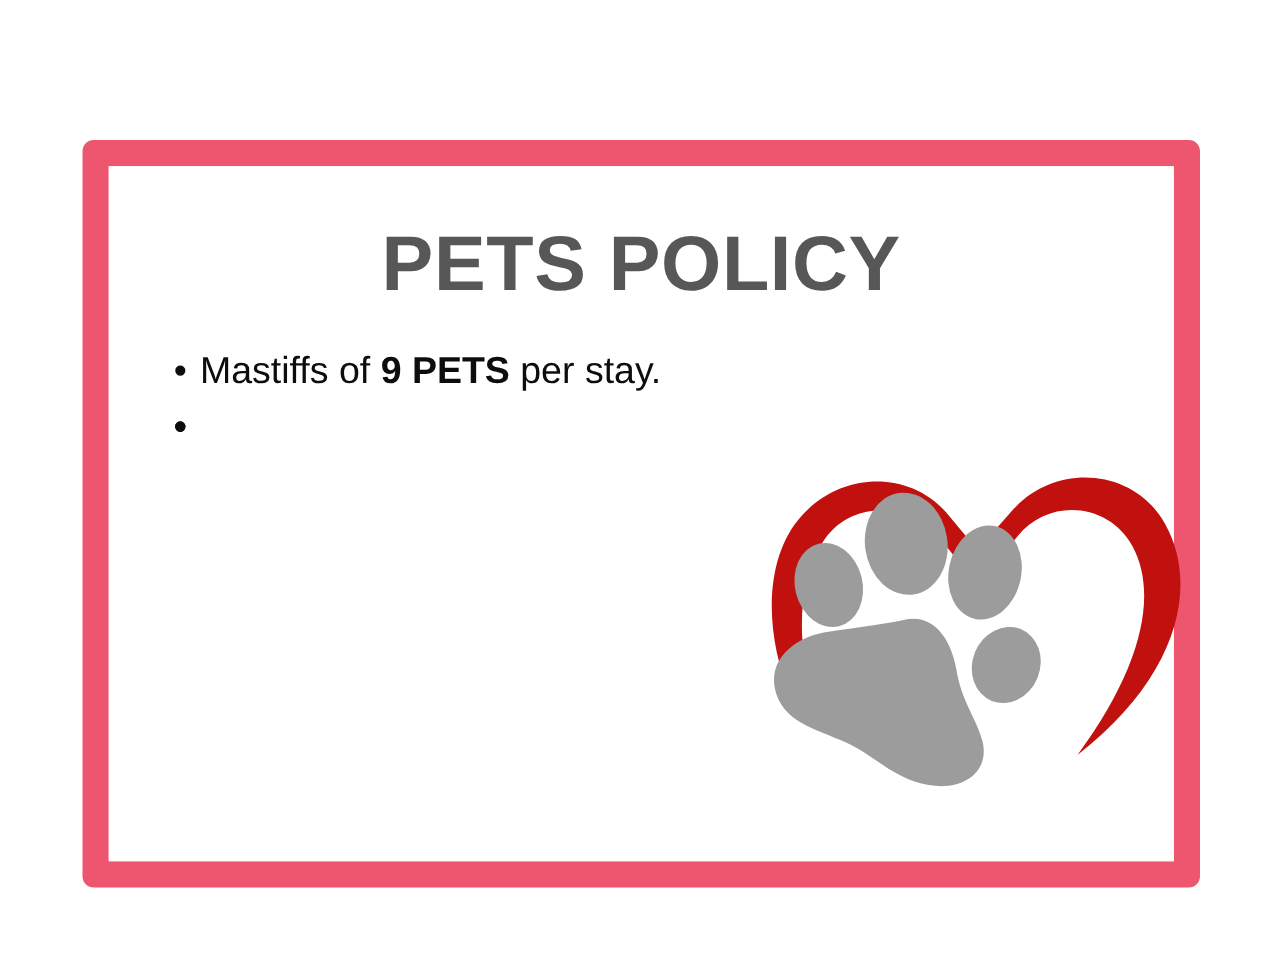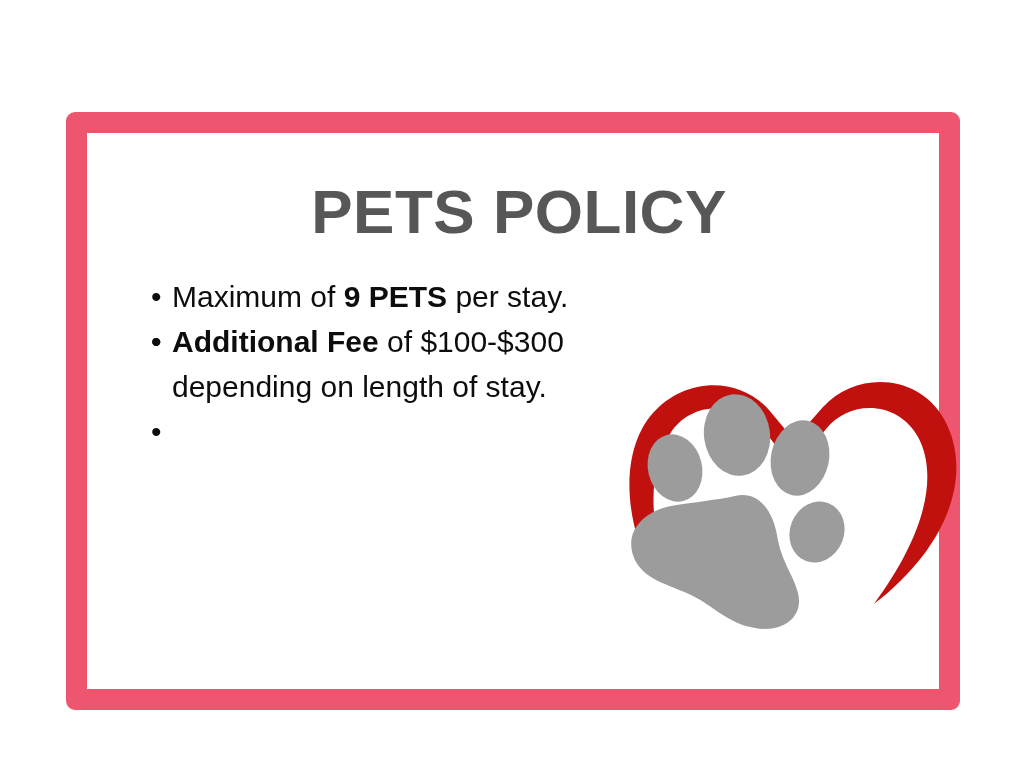--- a/index.html
+++ b/index.html
@@ -27,21 +27,20 @@
   #policy-card {
     position: absolute;
     left: 66px;
     top: 112px;
     width: 894px;
     height: 598px;
     box-sizing: border-box;
     background: #ffffff;
     border: 21px solid #ee5670;
     border-radius: 9px;
-    padding-left: 12px;
   }
 
   #card-inner {
     position: relative;
     width: 100%;
     height: 100%;
     background: #ffffff;
   }
 
   
@@ -111,28 +110,27 @@
 <div id="slide">
 
   <div id="policy-card" style="border-color: rgb(238, 86, 112);">
     <div id="card-inner">
 
       <div id="page-title" style="color: rgb(87, 87, 87);">PETS POLICY</div>
 
       <ul id="policy-list">
         <li class="policy-item">
           <span class="bullet-dot">•</span>
-          <span class="item-text"><span>Maximum of </span><b>9 PETS</b><span> per stay.</span></span>
+          <span class="item-text"><span>Mastiffs of </span><b>9 PETS</b><span> per stay.</span></span>
         </li>
         <li class="policy-item">
           <span class="bullet-dot">•</span>
         </li>
         <li class="policy-item">
           <span class="bullet-dot">•</span>
-          <span class="item-text"><b>Additional Fee</b><span> of $100-$300 depending on length of stay.</span></span>
         </li>
         <li class="policy-item">
           <span class="bullet-dot">•</span>
         </li>
       </ul>
 
       <div id="pets-graphic">
         <svg viewBox="0 0 330 310" xmlns="http://www.w3.org/2000/svg">
 
           <path id="heart-path" d="M 19 243

